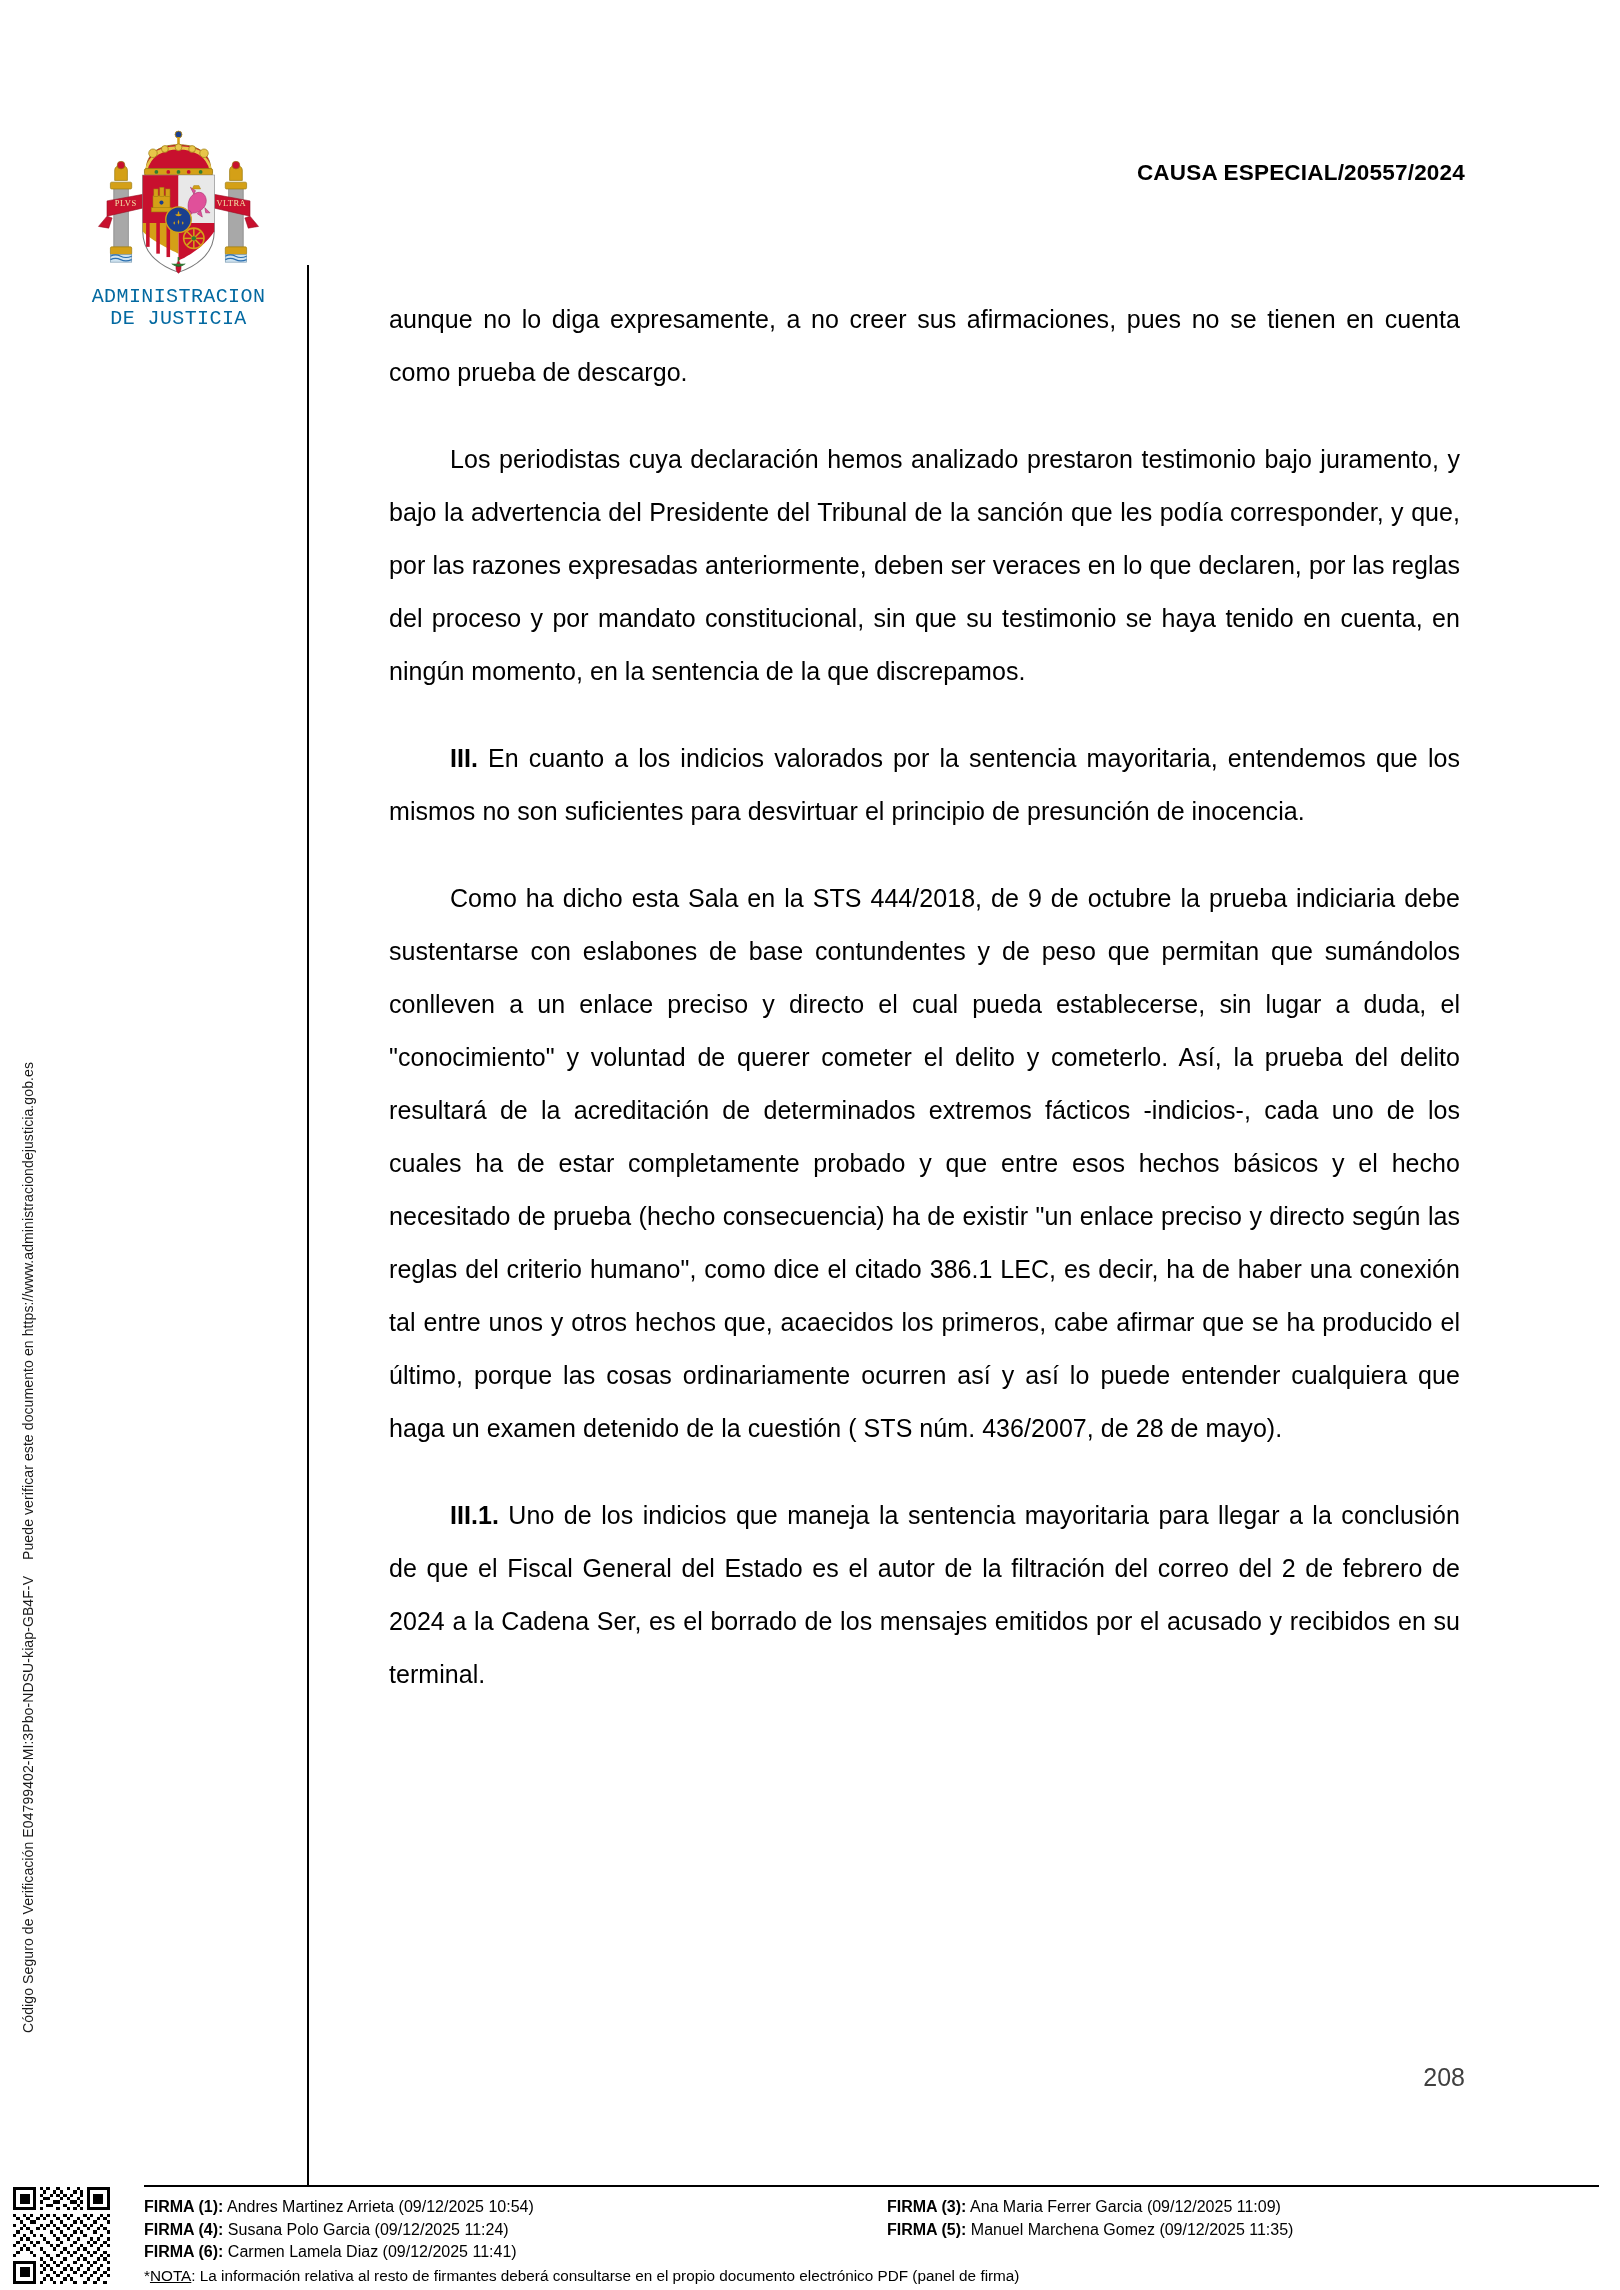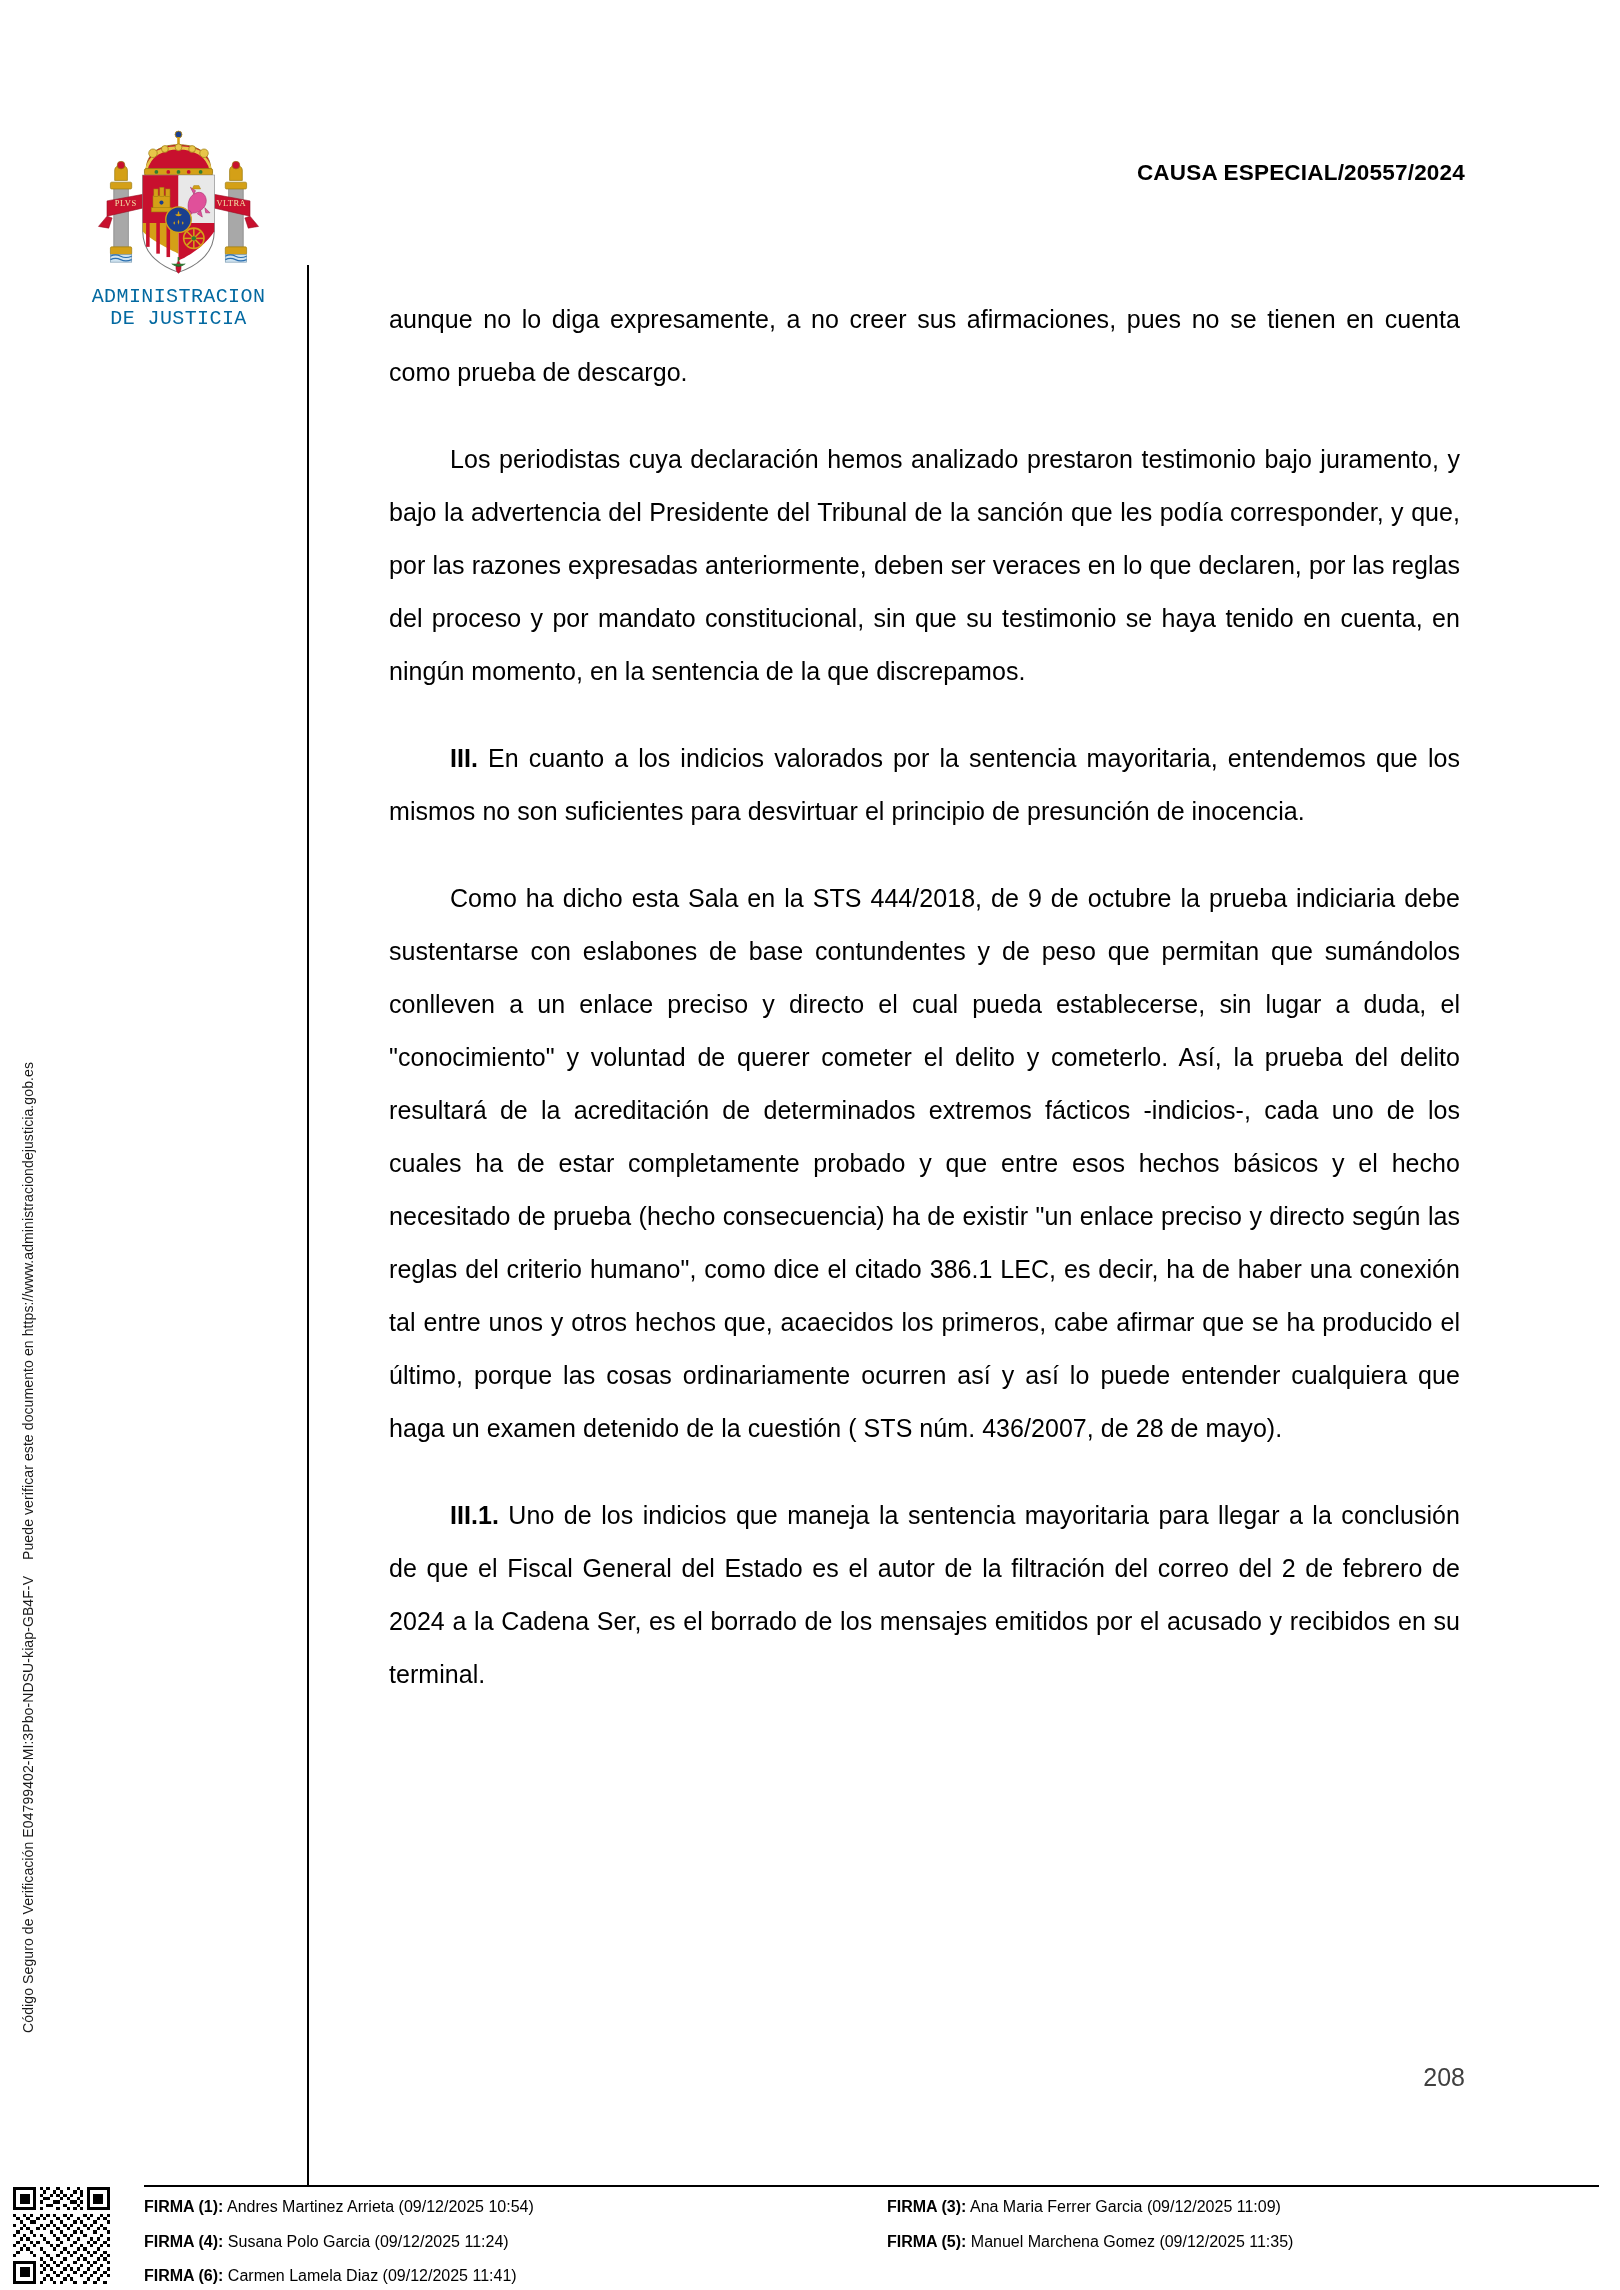--- a/index.html
+++ b/index.html
@@ -133,21 +133,21 @@
   }
   #footer {
     position: absolute;
     left: 144px;
     top: 2196px;
     width: 1458px;
   }
   #firma-grid {
     display: grid;
     grid-template-columns: 743px auto;
-    row-gap: 12px;
+    row-gap: 0px;
   }
   .firma {
     font-size: 16px;
     line-height: 22.5px;
     color: #000000;
     white-space: nowrap;
   }
   .firma .lbl { font-weight: bold; }
   #footer-note {
     margin-top: 1.8px;
@@ -555,16 +555,19 @@
       </div>
       <div class="firma">
         <span class="lbl">FIRMA (5):</span>
         <span>Manuel Marchena Gomez (09/12/2025 11:35)</span>
       </div>
       <div class="firma">
         <span class="lbl">FIRMA (6):</span>
         <span>Carmen Lamela Diaz (09/12/2025 11:41)</span>
       </div>
     </div>
+    <div id="footer-note">
+      <span>*</span><span class="u">NOTA</span><span>: La información relativa al resto de firmantes deberá consultarse en el propio documento electrónico PDF (panel de firma)</span>
+    </div>
   </div>
 
 </div>
 
 
 </body></html>

